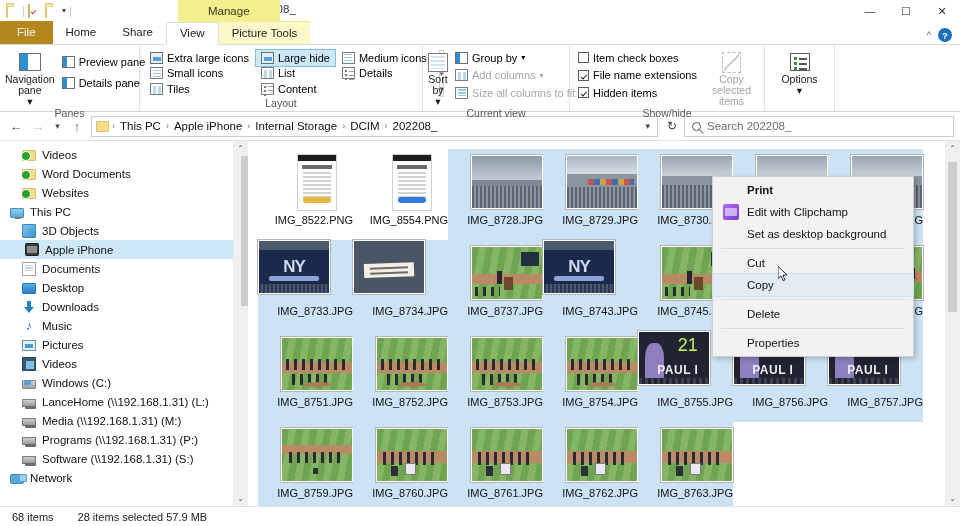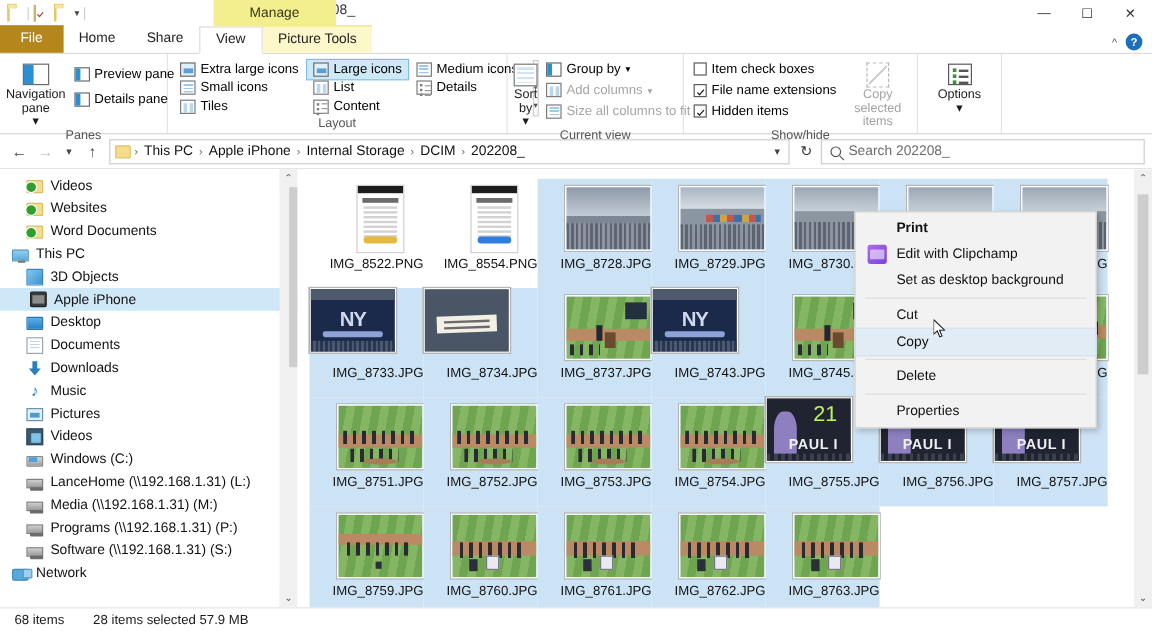--- a/index.html
+++ b/index.html
@@ -257,21 +257,21 @@
 
     <div class="rgroup" style="width:283px;">
       <div class="rgroup-inner" style="padding-top:2px;">
         <div class="layoutgrid">
           <div class="smallrow layout-opt">
             <span class="mini mini-photo"></span>
             <span>Extra large icons</span>
           </div>
           <div class="smallrow layout-opt sel">
             <span class="mini mini-photo"></span>
-            <span>Large icons</span>
+            <span>Large hide</span>
           </div>
           <div class="smallrow layout-opt">
             <span class="mini mini-grid"></span>
             <span>Medium icons</span>
           </div>
           <div class="smallrow layout-opt">
             <span class="mini mini-grid"></span>
             <span>Small icons</span>
           </div>
           <div class="smallrow layout-opt">
@@ -402,45 +402,45 @@
   <div class="main">
 
     <div class="nav">
       <div id="navlist">
           <div class="navrow">
             <span class="ni ni-folder ni-sync"></span>
             <span>Videos</span>
           </div>
           <div class="navrow">
             <span class="ni ni-folder ni-sync"></span>
+            <span>Word Documents</span>
+          </div>
+          <div class="navrow">
+            <span class="ni ni-folder ni-sync"></span>
             <span>Websites</span>
-          </div>
-          <div class="navrow">
-            <span class="ni ni-folder ni-sync"></span>
-            <span>Word Documents</span>
           </div>
           <div class="navrow l1">
             <span class="ni ni-pc"></span>
             <span>This PC</span>
           </div>
           <div class="navrow">
             <span class="ni ni-3d"></span>
             <span>3D Objects</span>
           </div>
           <div class="navrow sel">
             <span class="ni ni-phone"></span>
             <span>Apple iPhone</span>
           </div>
           <div class="navrow">
+            <span class="ni ni-doc"></span>
+            <span>Documents</span>
+          </div>
+          <div class="navrow">
             <span class="ni ni-desk"></span>
             <span>Desktop</span>
-          </div>
-          <div class="navrow">
-            <span class="ni ni-doc"></span>
-            <span>Documents</span>
           </div>
           <div class="navrow">
             <span class="ni ni-dl"></span>
             <span>Downloads</span>
           </div>
           <div class="navrow">
             <span class="ni ni-music">♪</span>
             <span>Music</span>
           </div>
           <div class="navrow">

